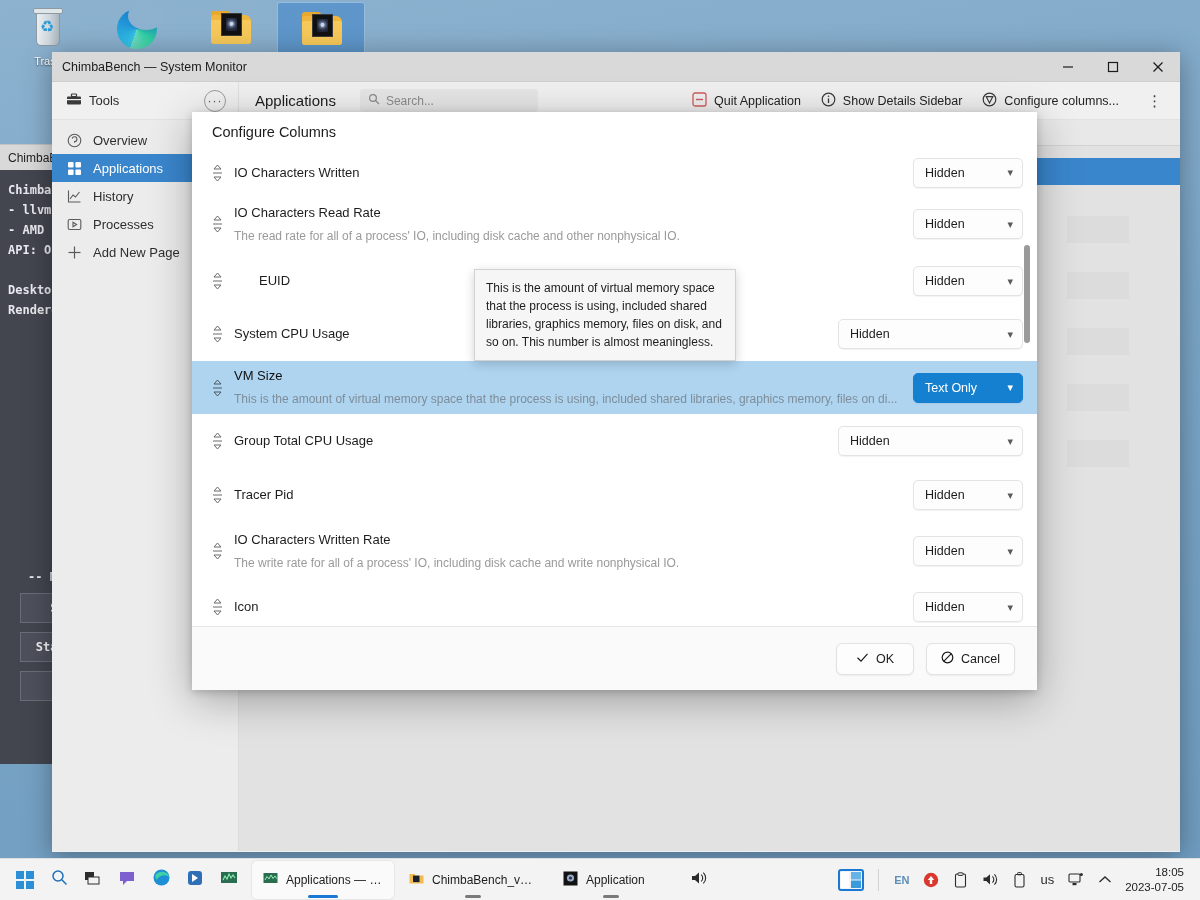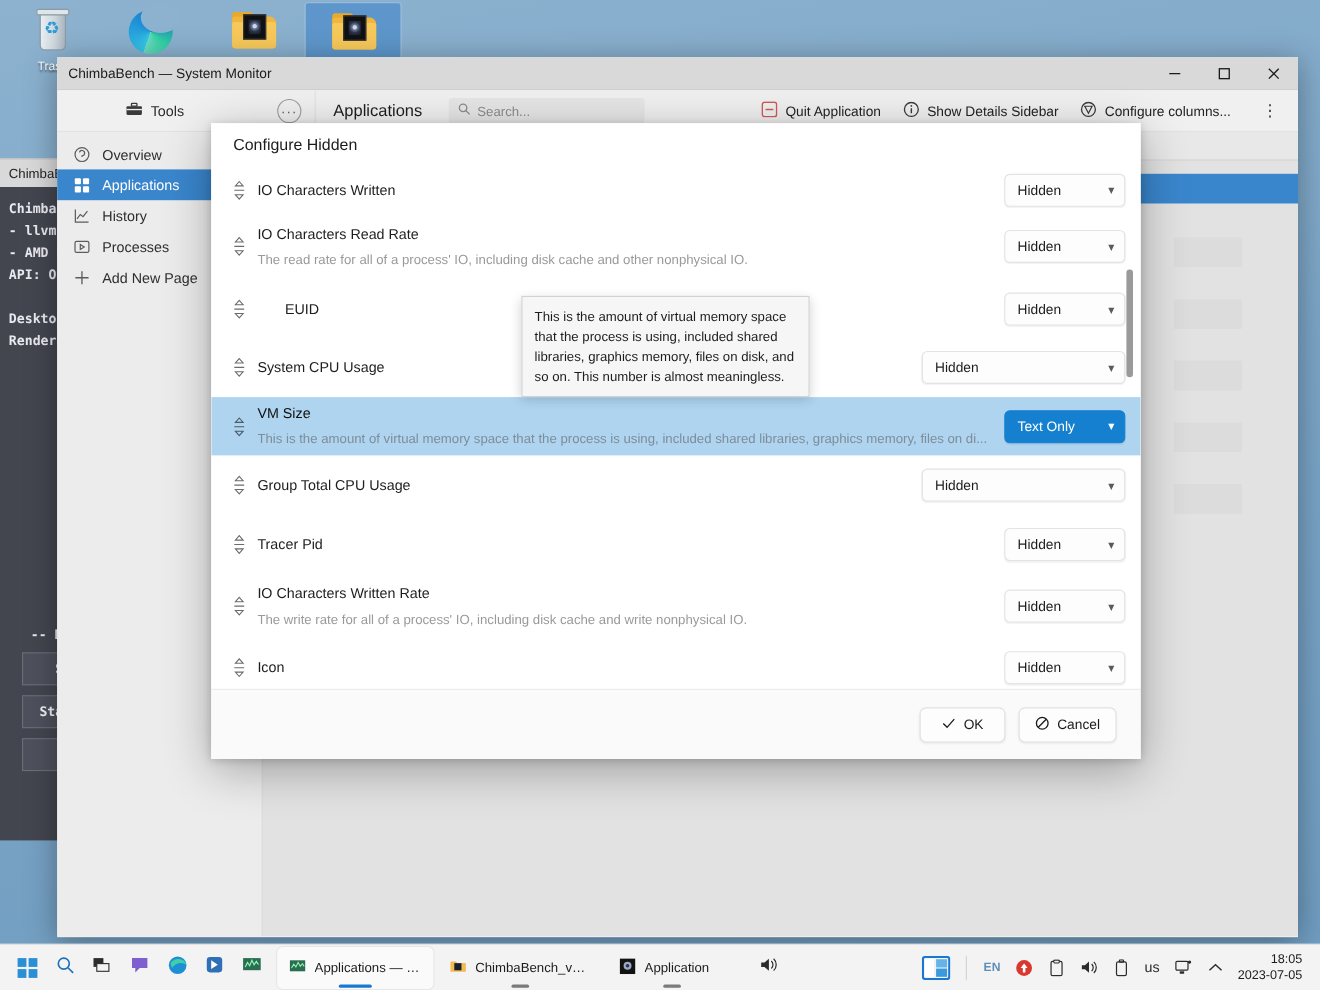--- a/index.html
+++ b/index.html
@@ -84,21 +84,21 @@
     border-bottom: 1px solid #cfcfcf;
   }
   .sm-title { font-size: 12.5px; color: #1b1b1b; padding-left: 10px; }
   .sm-winbtns { margin-left: auto; display: flex; height: 30px; }
   .sm-winbtn {
     width: 45px; height: 30px; display: flex; align-items: center; justify-content: center;
     font-size: 13px; color: #1b1b1b;
   }
   .sm-winbtn svg { display: block; }
 
-  .sm-toolbar { height: 38px; background: #f0f0f0; display: flex; align-items: center; border-bottom: 1px solid #e2e2e2; padding-left: 48px; }
+  .sm-toolbar { height: 38px; background: #f0f0f0; display: flex; align-items: center; border-bottom: 1px solid #e2e2e2; }
   .tb-left { width: 186px; display: flex; align-items: center; padding-left: 14px; gap: 8px; }
   .tb-tools { display: flex; align-items: center; gap: 7px; font-size: 13px; color: #2b2b2b; }
   .tb-overflow {
     margin-left: auto; margin-right: 12px; width: 22px; height: 22px; border-radius: 50%;
     border: 1px solid #9b9b9b; display: flex; align-items: center; justify-content: center;
     font-size: 12px; color: #555; letter-spacing: 1px;
   }
   .tb-sep { width: 1px; height: 38px; background: #e0e0e0; }
   .tb-page-title { font-size: 15px; color: #1d1d1d; padding-left: 16px; }
   .tb-search {
@@ -410,21 +410,21 @@
         <div class="ghost-row alt" style="top:152px;width:62px;left:828px;"></div>
         <div class="ghost-row alt" style="top:208px;width:62px;left:828px;"></div>
         <div class="ghost-row alt" style="top:264px;width:62px;left:828px;"></div>
         <div class="ghost-row alt" style="top:320px;width:62px;left:828px;"></div>
       </div>
     </div>
   </div>
 
   <div class="dlg">
     <div class="dlg-header">
-      <div class="dlg-title">Configure Hidden</div>
+      <div class="dlg-title">Configure Columns</div>
     </div>
 
     <div class="dlg-list">
       <div class="dlg-scroll">
 
         <div class="col-row" style="min-height:41px;">
           <div class="handle">
             <svg width="11" height="18" viewBox="0 0 11 18">
                 <path d="M5.5 1 L9 5 L2 5 Z" fill="none" stroke="#6b6b6b" stroke-width="1"></path>
                 <line x1="1" y1="9" x2="10" y2="9" stroke="#6b6b6b" stroke-width="1"></line>

